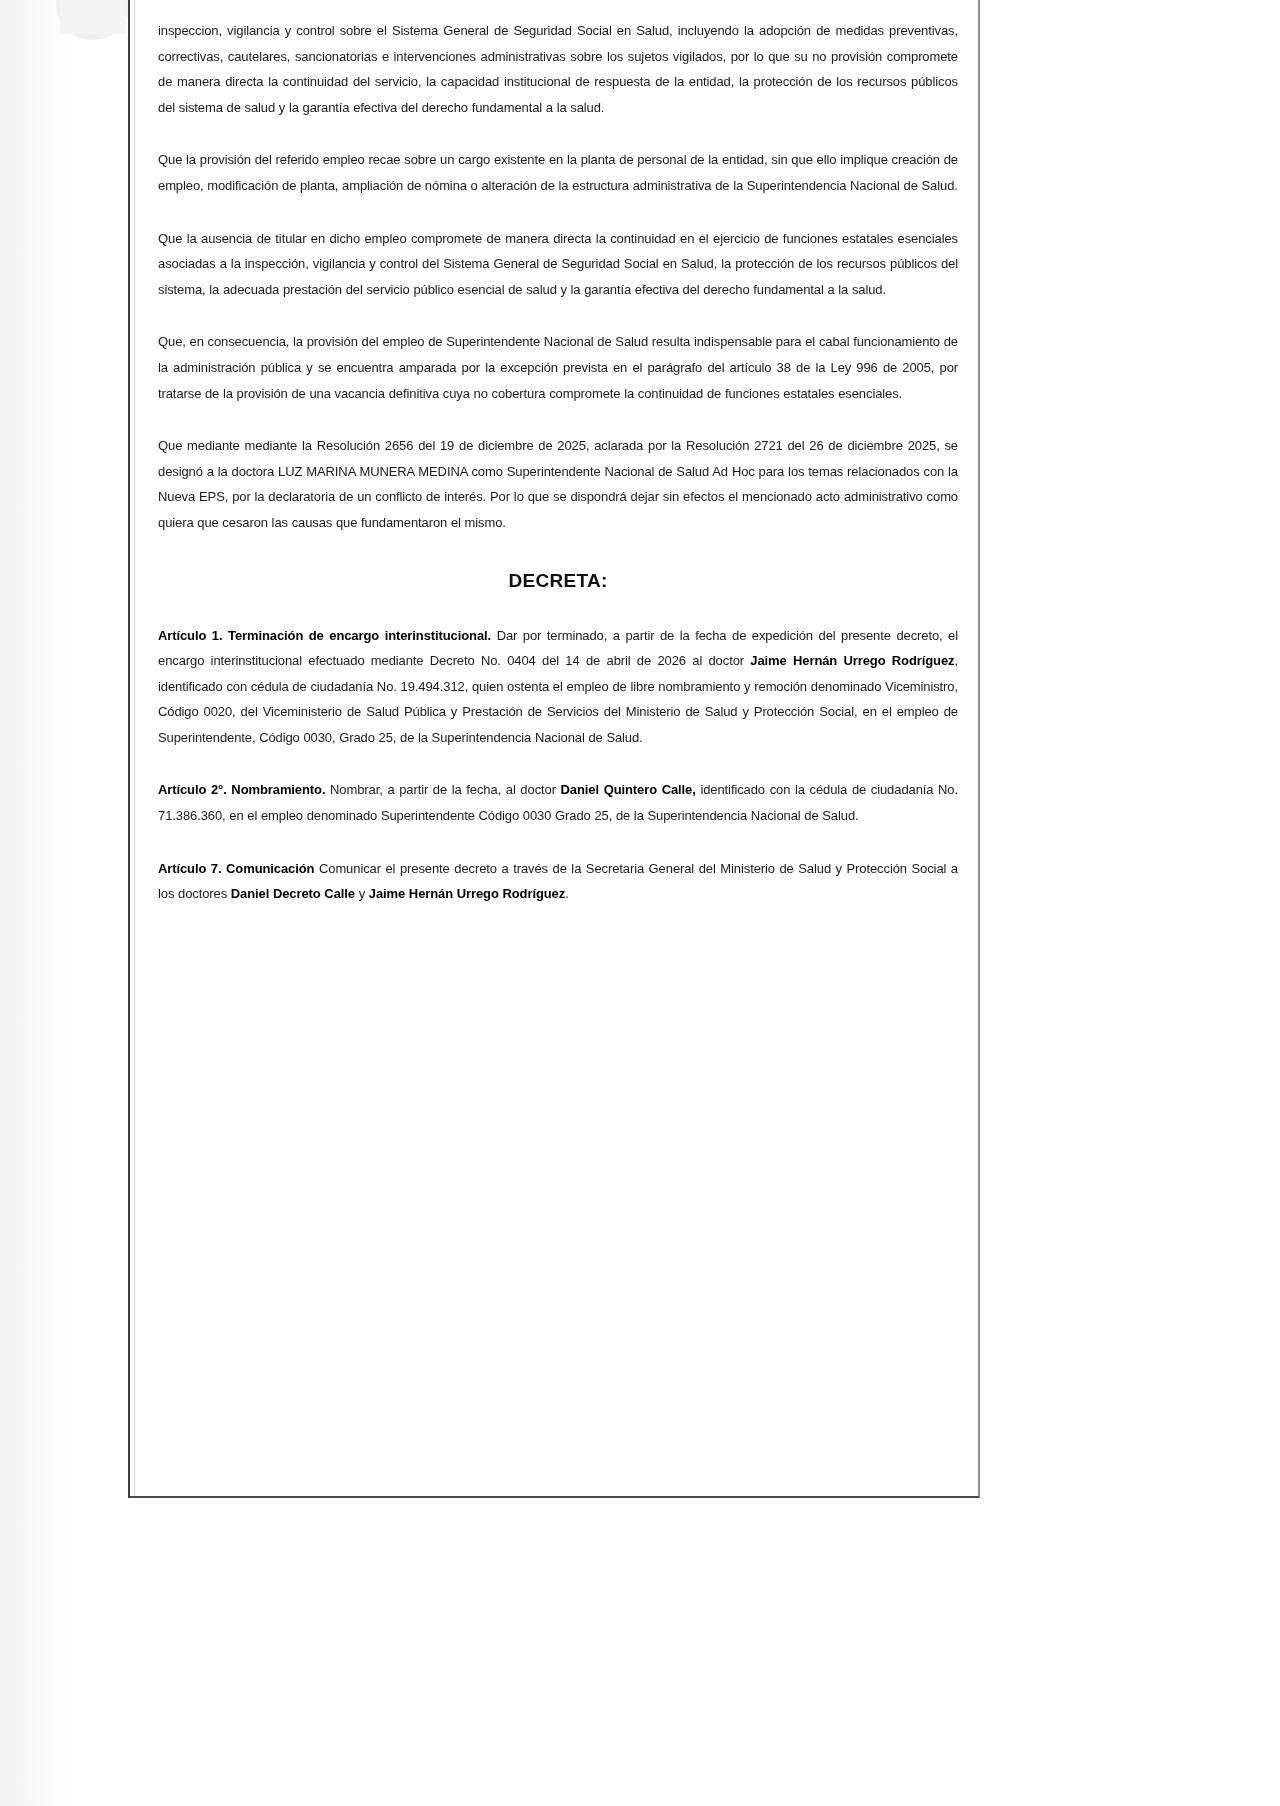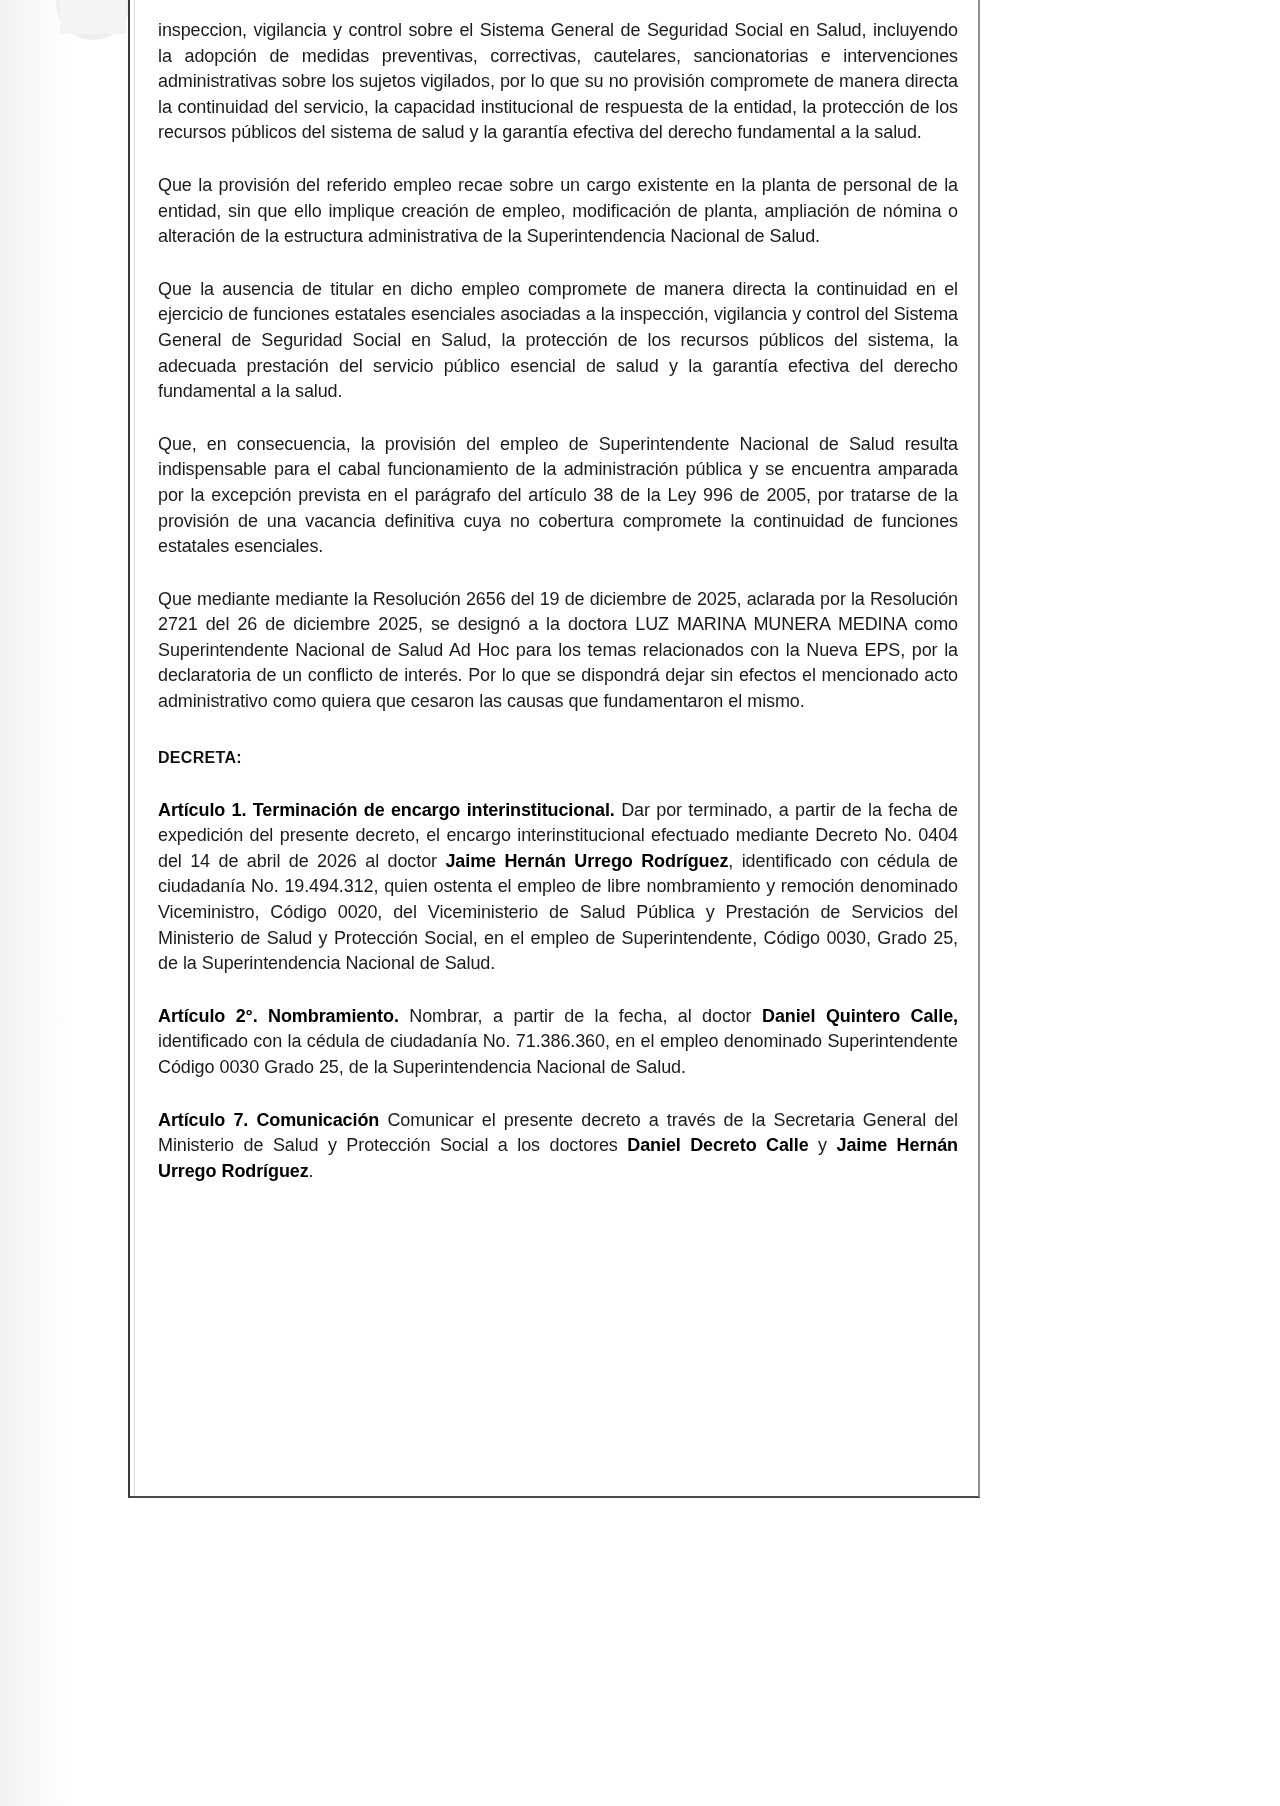--- a/index.html
+++ b/index.html
@@ -67,34 +67,34 @@
   .content {
     position: absolute;
     left: 158px;
     top: 18px;
     width: 800px;
     z-index: 3;
   }
 
   p.para {
     margin: 0 0 27px 0;
-    font-size: 18px;
+    font-size: 13px;
     line-height: 25.6px;
     color: #1b1b1b;
     text-align: justify;
     text-justify: inter-word;
     letter-spacing: -0.1px;
     word-spacing: 0.2px;
   }
   p.para:last-child { margin-bottom: 0; }
 
   .decreta {
     margin: 34px 0 31px 0;
-    text-align: left;
-    font-size: 16px;
+    text-align: center;
+    font-size: 19px;
     font-weight: bold;
     color: #111;
     letter-spacing: 0.3px;
   }
 
   b, strong { font-weight: bold; color: #000000; }
 
   .spacer-bottom { height: 40px; }
 </style>
 </head>

